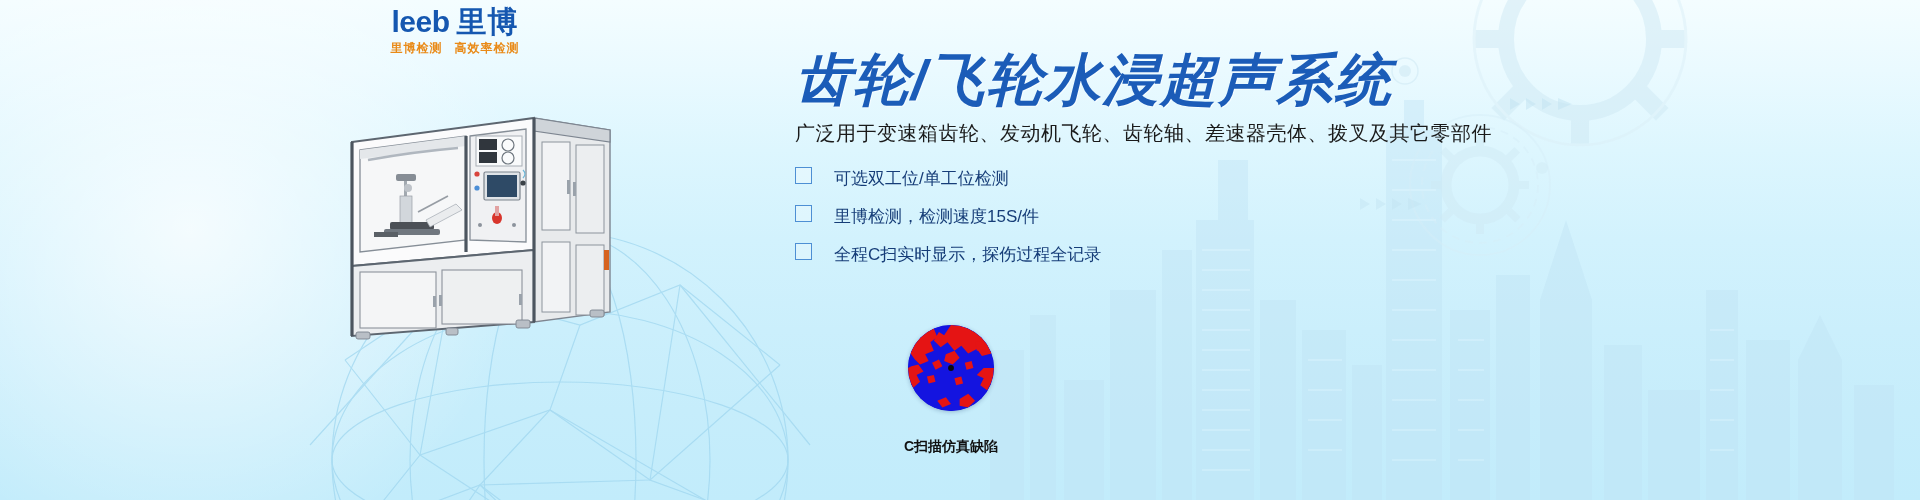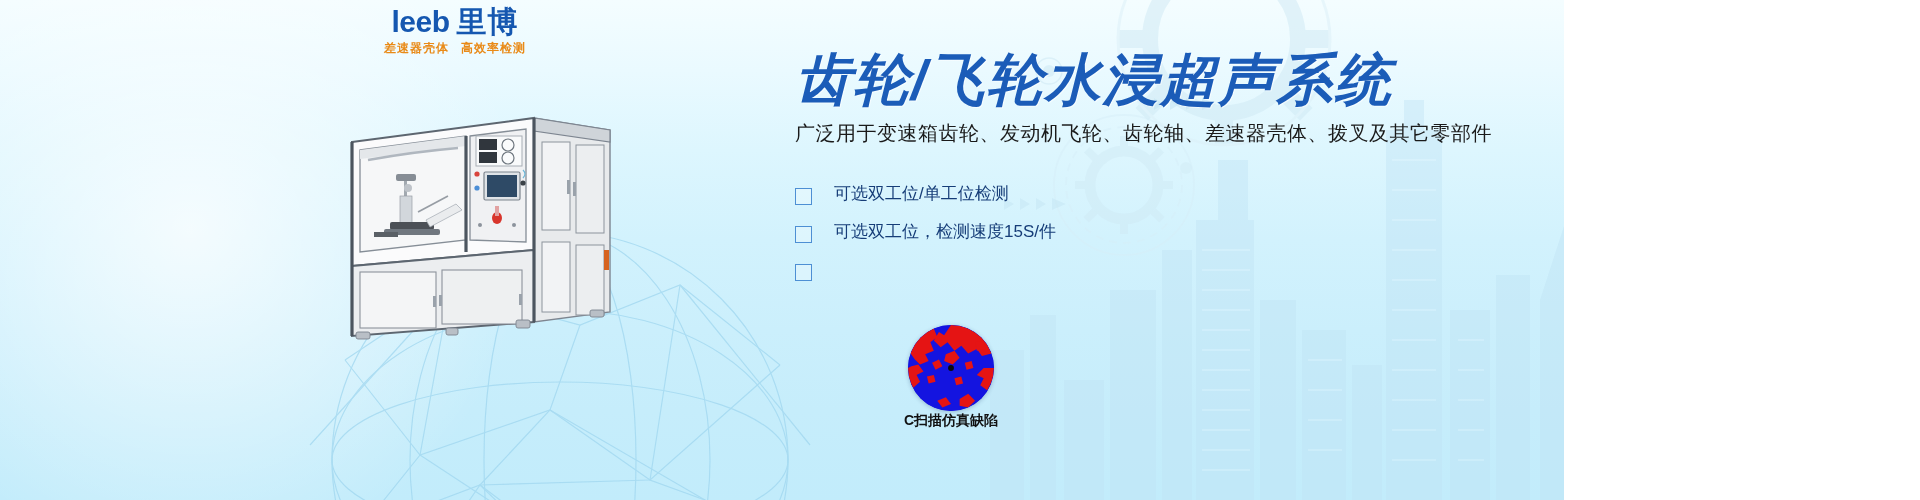--- a/index.html
+++ b/index.html
@@ -4,21 +4,21 @@
 <style>
   * { box-sizing: border-box; margin: 0; padding: 0; }
   html, body {
     width: 1920px; height: 500px;
     overflow: hidden;
     font-family: "Liberation Sans", "DejaVu Sans", sans-serif;
   }
 
   .banner {
     position: relative;
-    width: 1564px;
+    width: 1920px;
     height: 500px;
     overflow: hidden;
     background: linear-gradient(to bottom,
        #f4fdff 0%, #eafaff 14%, #ddf6fe 30%,
        #d2f2fd 48%, #cbeffc 66%, #c6edfb 82%, #c2ecfb 100%);
   }
 
   
   .bg-layer { position: absolute; inset: 0; pointer-events: none; }
 
@@ -63,21 +63,21 @@
     text-shadow: 1px 1px 0 rgba(255,255,255,.6);
   }
   .subtitle {
     margin-top: 8px;
     font-size: 20px; font-weight: 400; color: #1a1a1a;
     letter-spacing: .5px; white-space: nowrap;
   }
 
   .bullets { margin-top: 20px; }
   .bullet {
-    display: flex; align-items: flex-end;
+    display: flex; align-items: flex-start;
     height: 38px;
   }
   .bullet .box {
     width: 17px; height: 17px;
     border: 1.5px solid #4d8fd4;
     background: rgba(255,255,255,.25);
     flex: 0 0 auto;
   }
   .bullet .txt {
     margin-left: 22px;
@@ -90,21 +90,21 @@
   .cscan-disc {
     width: 86px; height: 86px; margin: 0 auto;
     border-radius: 50%;
     position: relative;
     overflow: hidden;
     background: #1414e0;
     box-shadow: 0 1px 4px rgba(30,60,110,.3);
   }
   .cscan-disc svg { position: absolute; inset: 0; width: 100%; height: 100%; }
   .cscan-caption {
-    margin-top: 1px;
+    margin-top: 27px;
     font-size: 14px; font-weight: 700; color: #111; white-space: nowrap;
   }
 
   
   .watermark {
     position: absolute; left: 793px; top: 462px;
     font-size: 14px; letter-spacing: 1.1px;
     color: rgba(120,165,195,.45);
     white-space: nowrap;
   }
@@ -236,21 +236,21 @@
           <polygon points="48,3 62,9 48,15"></polygon>
       </g>
     </svg>
   </div>
 
   <div class="logo-block">
     <div class="logo-main">
       <span>leeb</span><span class="cn">里博</span>
     </div>
     <div class="logo-tagline">
-      <span>差速器壳体</span><span class="sp"></span><span>高效率检测</span>
+      <span>里博检测</span><span class="sp"></span><span>高效率检测</span>
     </div>
   </div>
 
   <svg class="machine" viewBox="0 0 280 245">
 
     <g>
       <polygon points="196,18 272,30 272,212 196,222" fill="#e8eaec" stroke="#7d8590" stroke-width="1.4"></polygon>
       <polygon points="196,18 272,30 272,42 196,31" fill="#cfd4d9" stroke="#7d8590" stroke-width="1.2"></polygon>
       <rect x="204" y="42" width="28" height="88" fill="#f2f3f5" stroke="#8c939c" stroke-width="1"></rect>
       <rect x="238" y="45" width="28" height="88" fill="#eceef0" stroke="#8c939c" stroke-width="1"></rect>
@@ -330,24 +330,25 @@
 
     <p class="subtitle">广泛用于变速箱齿轮、发动机飞轮、齿轮轴、差速器壳体、拨叉及其它零部件</p>
 
     <div class="bullets">
       <div class="bullet">
         <span class="box"></span>
         <span class="txt">可选双工位/单工位检测</span>
       </div>
       <div class="bullet">
         <span class="box"></span>
-        <span class="txt">可选双工位，检测速度15S/件</span>
+        <span class="txt">里博检测，检测速度15S/件</span>
       </div>
       <div class="bullet">
         <span class="box"></span>
+        <span class="txt">全程C扫实时显示，探伤过程全记录</span>
       </div>
     </div>
   </div>
 
   <div class="cscan">
     <div class="cscan-disc">
       <svg viewBox="0 0 100 100" preserveAspectRatio="none">
         <circle cx="50" cy="50" r="50" fill="#1414e0"></circle>
         <g fill="#e51414">
           <path d="M50 0 A50 50 0 0 1 97 33 L86 36 L80 28 L70 33 L62 24 L54 30 L46 20 L38 26 L30 18 L36 8 L42 12 Z"></path>

